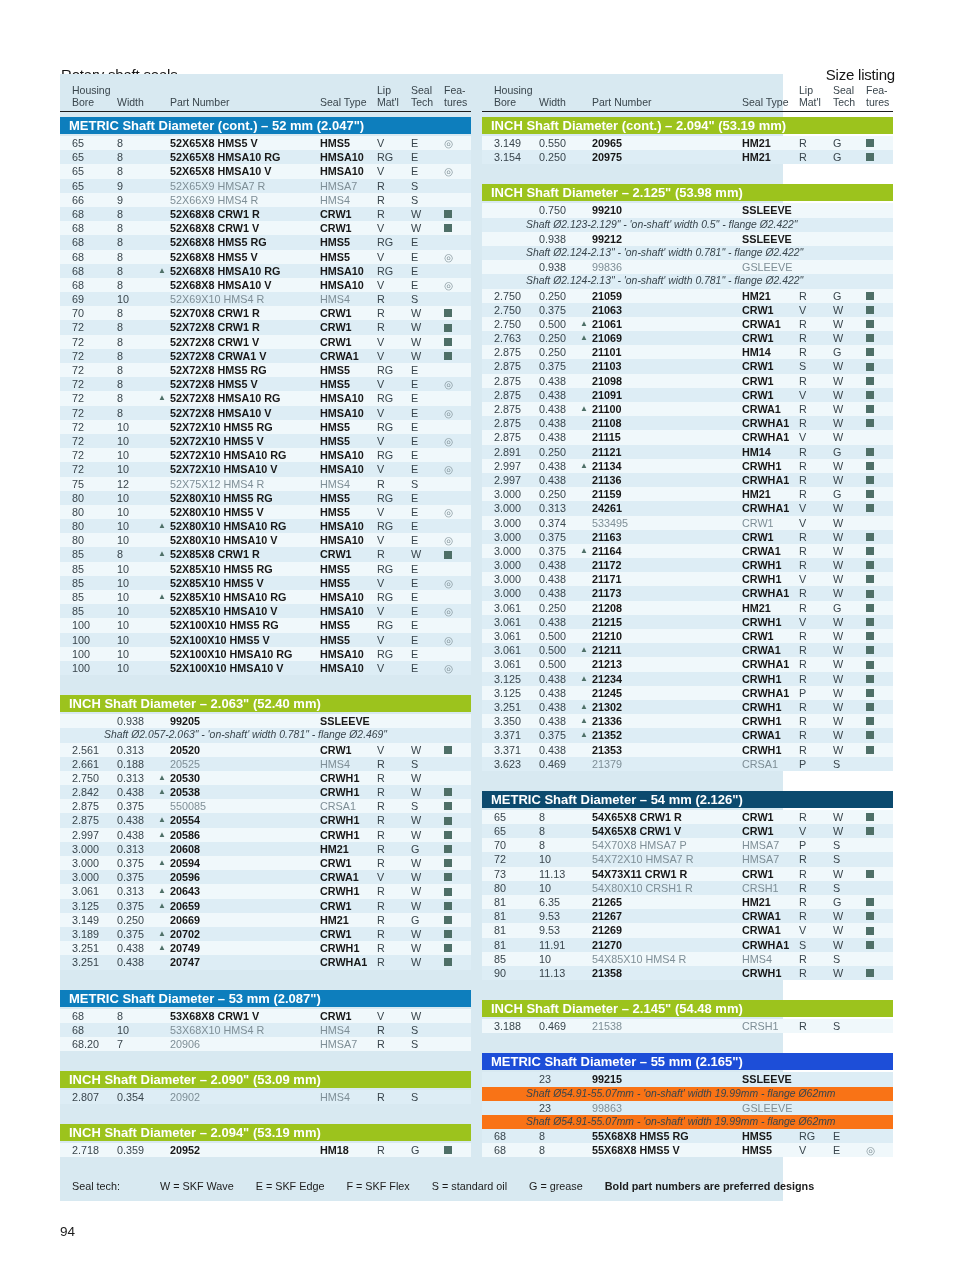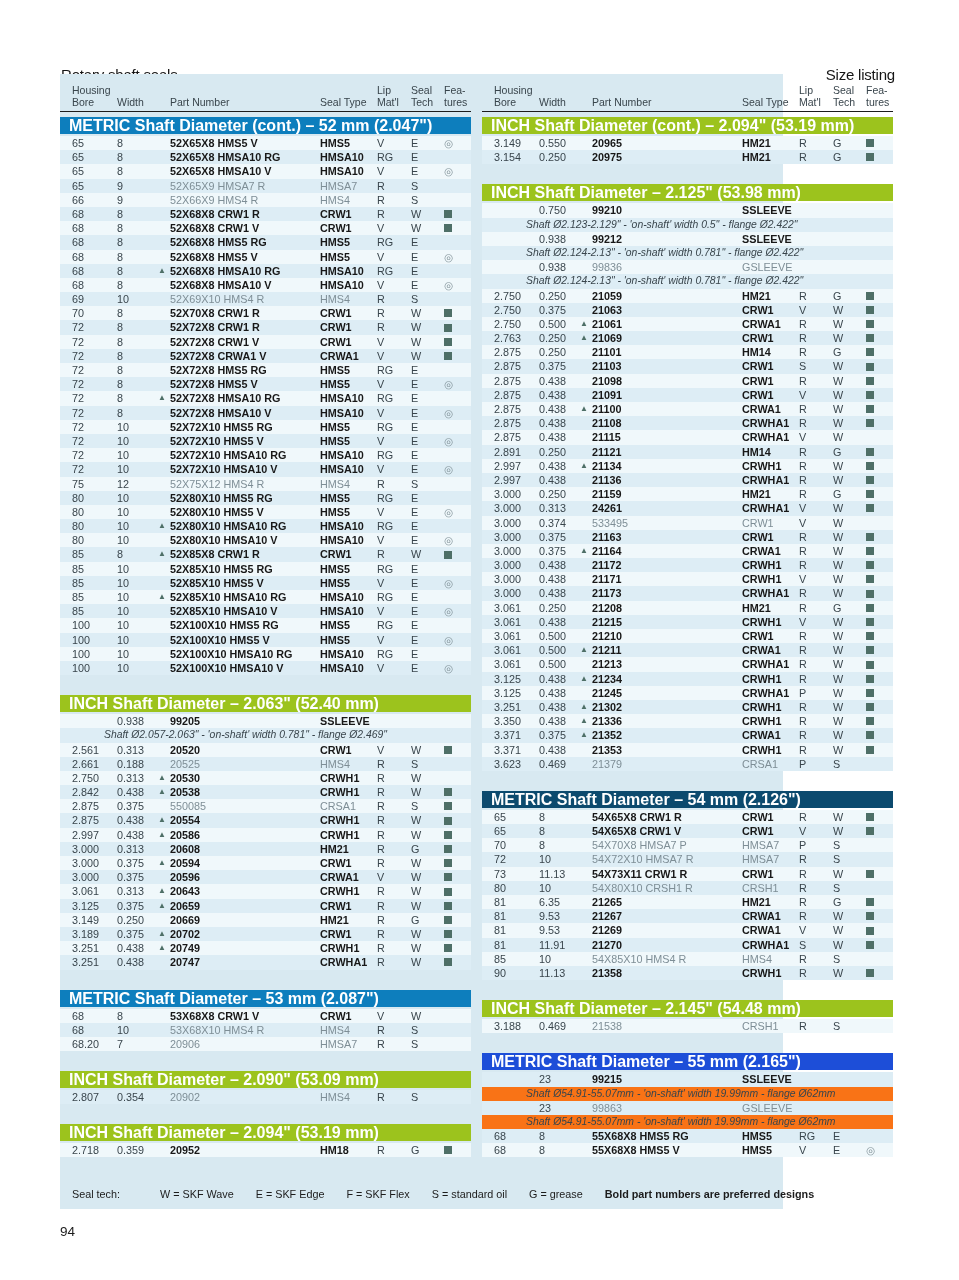--- a/index.html
+++ b/index.html
@@ -17,21 +17,21 @@
     display:grid; grid-template-columns:45px 41px 12px 150px 57px 34px 33px 27px;
     align-items:end; font-size:10.5px; line-height:12px; color:#39454c;
     border-bottom:1.5px solid #1c1c1c; white-space:nowrap;
   }
   .hdr-cell span { display:block; }
 
   .cols { display:flex; gap:11px; margin-top:5px; }
   .col { width:411px; }
 
   .section-header {
-    height:17px; line-height:17px; color:#ffffff; font-weight:bold; font-size:16px;
+    height:17px; line-height:17px; color:#ffffff; font-weight:bold; font-size:13px;
     padding-left:9px; margin:20px 0 2px 0; white-space:nowrap; overflow:hidden;
   }
   .col .section-header:first-child { margin-top:0; }
 
   .row {
     display:grid; grid-template-columns:45px 41px 12px 150px 57px 34px 33px 27px;
     height:14.2px; line-height:14.3px; font-size:10.8px; padding-left:12px;
     color:#39454c; white-space:nowrap;
   }
   .row.r0 { background:#f0f8fb; }
@@ -48,21 +48,21 @@
   .seal-cell { font-weight:bold; color:#181818; }
   .row.gray .part-cell, .row.gray .seal-cell { font-weight:normal; color:#7e8e96; }
   .feat-cell { display:flex; align-items:center; }
   .sq { width:8px; height:8px; background:#4e6f67; display:inline-block; }
   .tg { font-size:10.5px; color:#7f9097; line-height:14.2px; }
 
   .legend {
     display:flex; align-items:baseline; margin-top:16px; padding:7px 12px 9px 12px;
     font-size:10.8px; color:#1c1c1c; white-space:nowrap;
   }
-  .legend-label { width:88px; flex:0 0 88px;margin-top:8px; }
+  .legend-label { width:88px; flex:0 0 88px; }
   .legend-item { margin-right:22px; }
   .legend-note { margin-left:auto; font-weight:bold; }
 
   .page-number { position:absolute; left:60px; top:1224px; font-size:13.5px; color:#1c1c1c; }
 </style>
 </head>
 <body>
 
 <div class="page">
   <div class="title-row">

